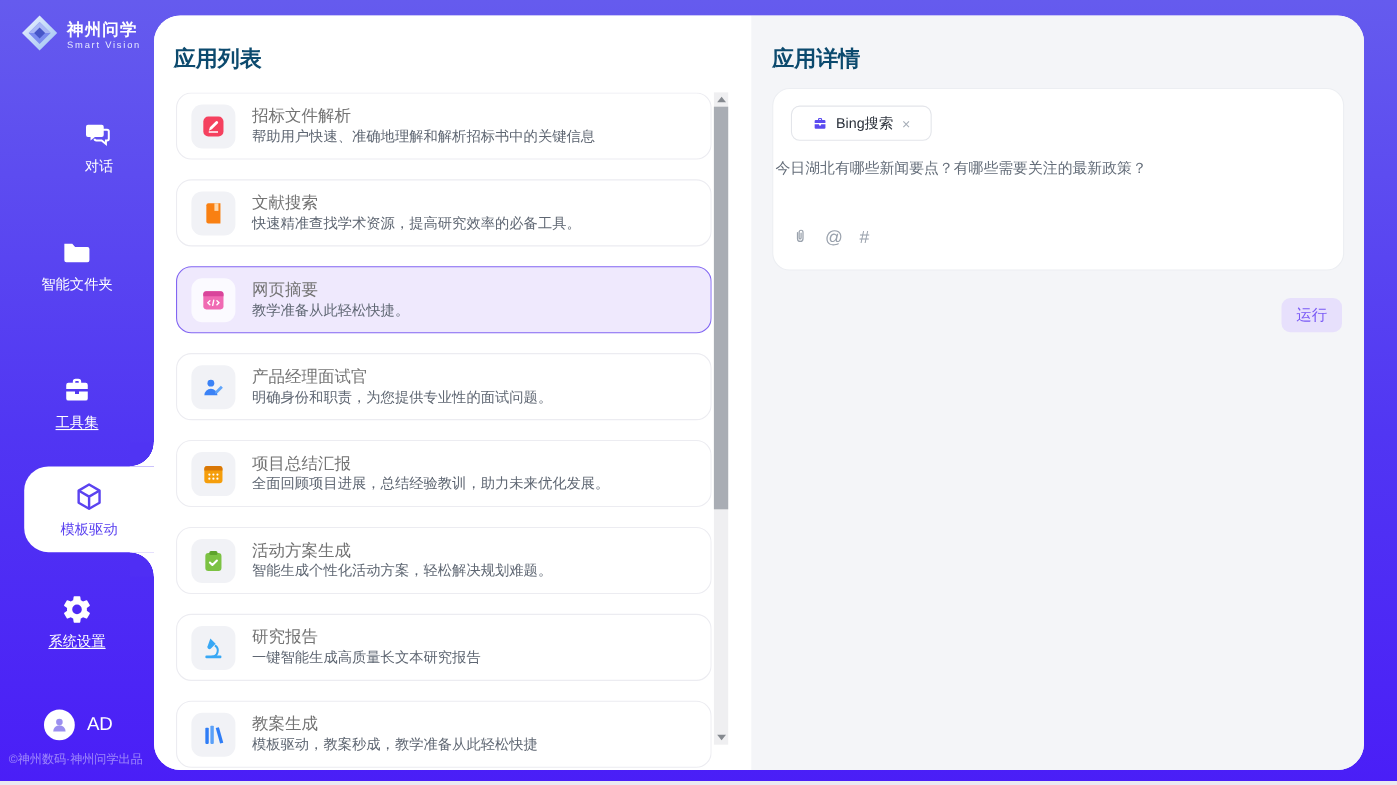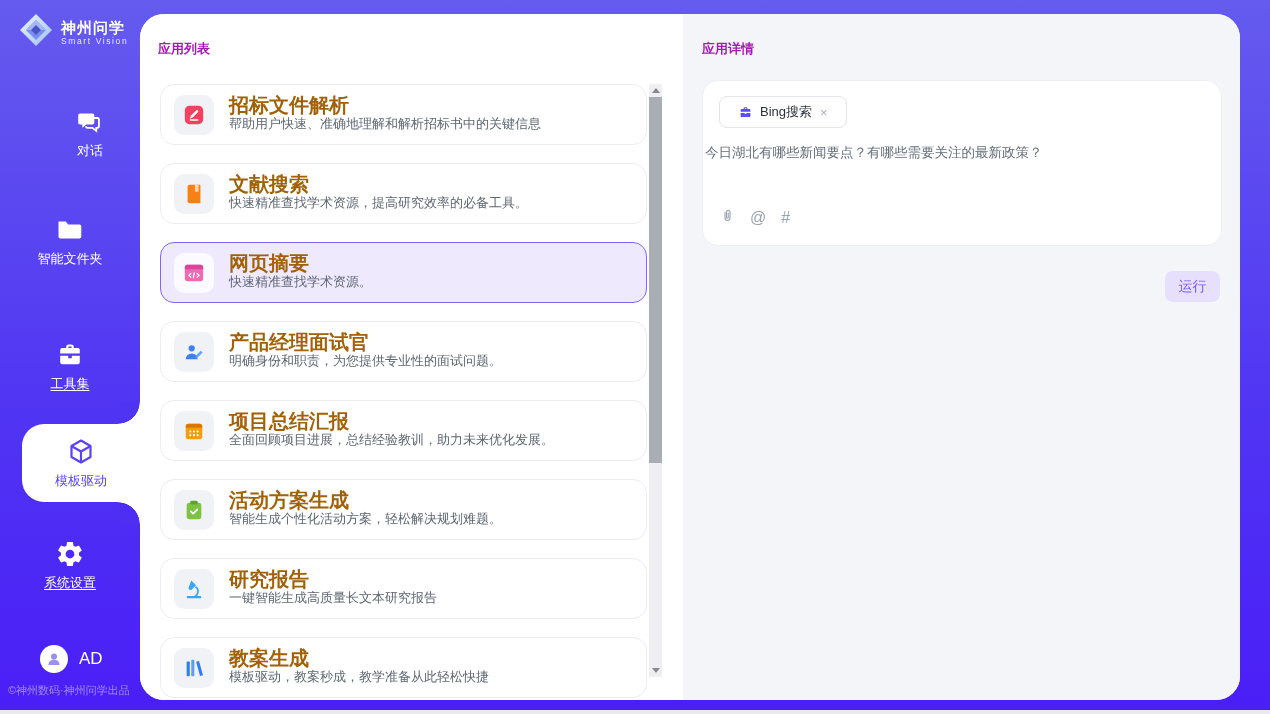--- a/index.html
+++ b/index.html
@@ -25,31 +25,31 @@
     background:radial-gradient(circle at 0 0,#5034f3 0 21.4px,#fff 21.9px);}
   .nav-item.active::after{content:'';position:absolute;right:0;bottom:-22px;width:22px;height:22px;
     background:radial-gradient(circle at 0 100%,#4f2ef4 0 21.4px,#fff 21.9px);}
   .user-row{position:absolute;left:40px;top:645px;display:flex;align-items:center;gap:11px;cursor:pointer;}
   .avatar{width:28px;height:28px;border-radius:50%;background:#fff;display:flex;align-items:center;justify-content:center;}
   .user-name{color:#fff;font-size:17px;}
   .copyright{position:absolute;left:8px;top:683px;font-size:11px;color:rgba(255,255,255,.45);white-space:nowrap;}
 
   
   .content{position:absolute;left:140px;top:14px;width:1100px;height:686px;border-radius:24px;overflow:hidden;display:flex;background:#fff;z-index:2;}
-  .panel-title{position:absolute;top:26px;margin:0;font-size:13px;font-weight:700;color:#a21caf;}
+  .panel-title{position:absolute;top:26px;margin:0;font-size:20px;font-weight:700;color:#0c4a6e;}
 
   .list-panel{width:543px;position:relative;background:#fff;flex:0 0 543px;}
   .list-panel .panel-title{left:18px;}
   .cards{position:absolute;left:20px;top:70px;width:487px;height:616px;overflow:hidden;}
   .app-card{height:61px;margin-bottom:18px;border:1px solid #ececf1;border-radius:14px;display:flex;align-items:center;gap:15px;padding:0 13px;box-sizing:border-box;background:#fff;cursor:pointer;}
   .app-card.selected{background:#efe9fd;border-color:#8266f2;}
   .chip{width:40px;height:40px;border-radius:10px;background:#f1f2f6;display:flex;align-items:center;justify-content:center;flex:0 0 40px;}
   .app-card.selected .chip{background:#fbfaff;}
   .card-text{display:flex;flex-direction:column;gap:4px;min-width:0;}
-  .card-title{font-size:20px;font-weight:700;color:#a16207;line-height:15px;}
+  .card-title{font-size:15px;font-weight:400;color:#737373;line-height:15px;}
   .card-desc{font-size:13px;color:#5e6672;line-height:14px;white-space:nowrap;}
 
   .scrollbar{position:absolute;right:21px;top:70px;width:13px;height:593px;background:#efeff1;}
   .sb-arrow{position:absolute;left:0;width:13px;height:13px;display:flex;align-items:center;justify-content:center;cursor:pointer;}
   .sb-arrow.up{top:0;} .sb-arrow.down{bottom:0;}
   .sb-arrow.up::after{content:'';border-left:4px solid transparent;border-right:4px solid transparent;border-bottom:5px solid #85898f;}
   .sb-arrow.down::after{content:'';border-left:4px solid transparent;border-right:4px solid transparent;border-top:5px solid #85898f;}
   .sb-thumb{position:absolute;left:0;top:13px;width:13px;height:366px;background:#a9adb4;cursor:pointer;}
 
   .detail-panel{flex:1;position:relative;background:#f4f5f8;}
@@ -182,21 +182,21 @@
         <div class="app-card selected">
           <span class="chip">
             <svg viewBox="0 0 24 24" width="22" height="22">
               <rect x="2" y="3" width="20" height="18" rx="3" fill="#f06ab3"></rect>
               <path d="M2 6a3 3 0 013-3h14a3 3 0 013 3v2H2V6z" fill="#d9459b"></path>
               <path d="M8.5 12.5l-2 2 2 2M12.3 12l-1 5M15.5 12.5l2 2-2 2" stroke="#fff" stroke-width="1.4" fill="none" stroke-linecap="round"></path>
             </svg>
           </span>
           <span class="card-text">
             <span class="card-title">网页摘要</span>
-            <span class="card-desc">快速精准查找学术资源。</span>
+            <span class="card-desc">教学准备从此轻松快捷。</span>
           </span>
         </div>
         <div class="app-card">
           <span class="chip">
             <svg viewBox="0 0 24 24" width="22" height="22">
               <circle cx="9.5" cy="8" r="3.4" fill="#3b82f6"></circle>
               <path d="M3 20a6.5 6.5 0 0113 0z" fill="#3b82f6"></path>
               <path d="M14.2 15.8l5.2-5.2 2 2-5.2 5.2-2.7.7z" fill="#60a5fa"></path>
             </svg>
           </span>

